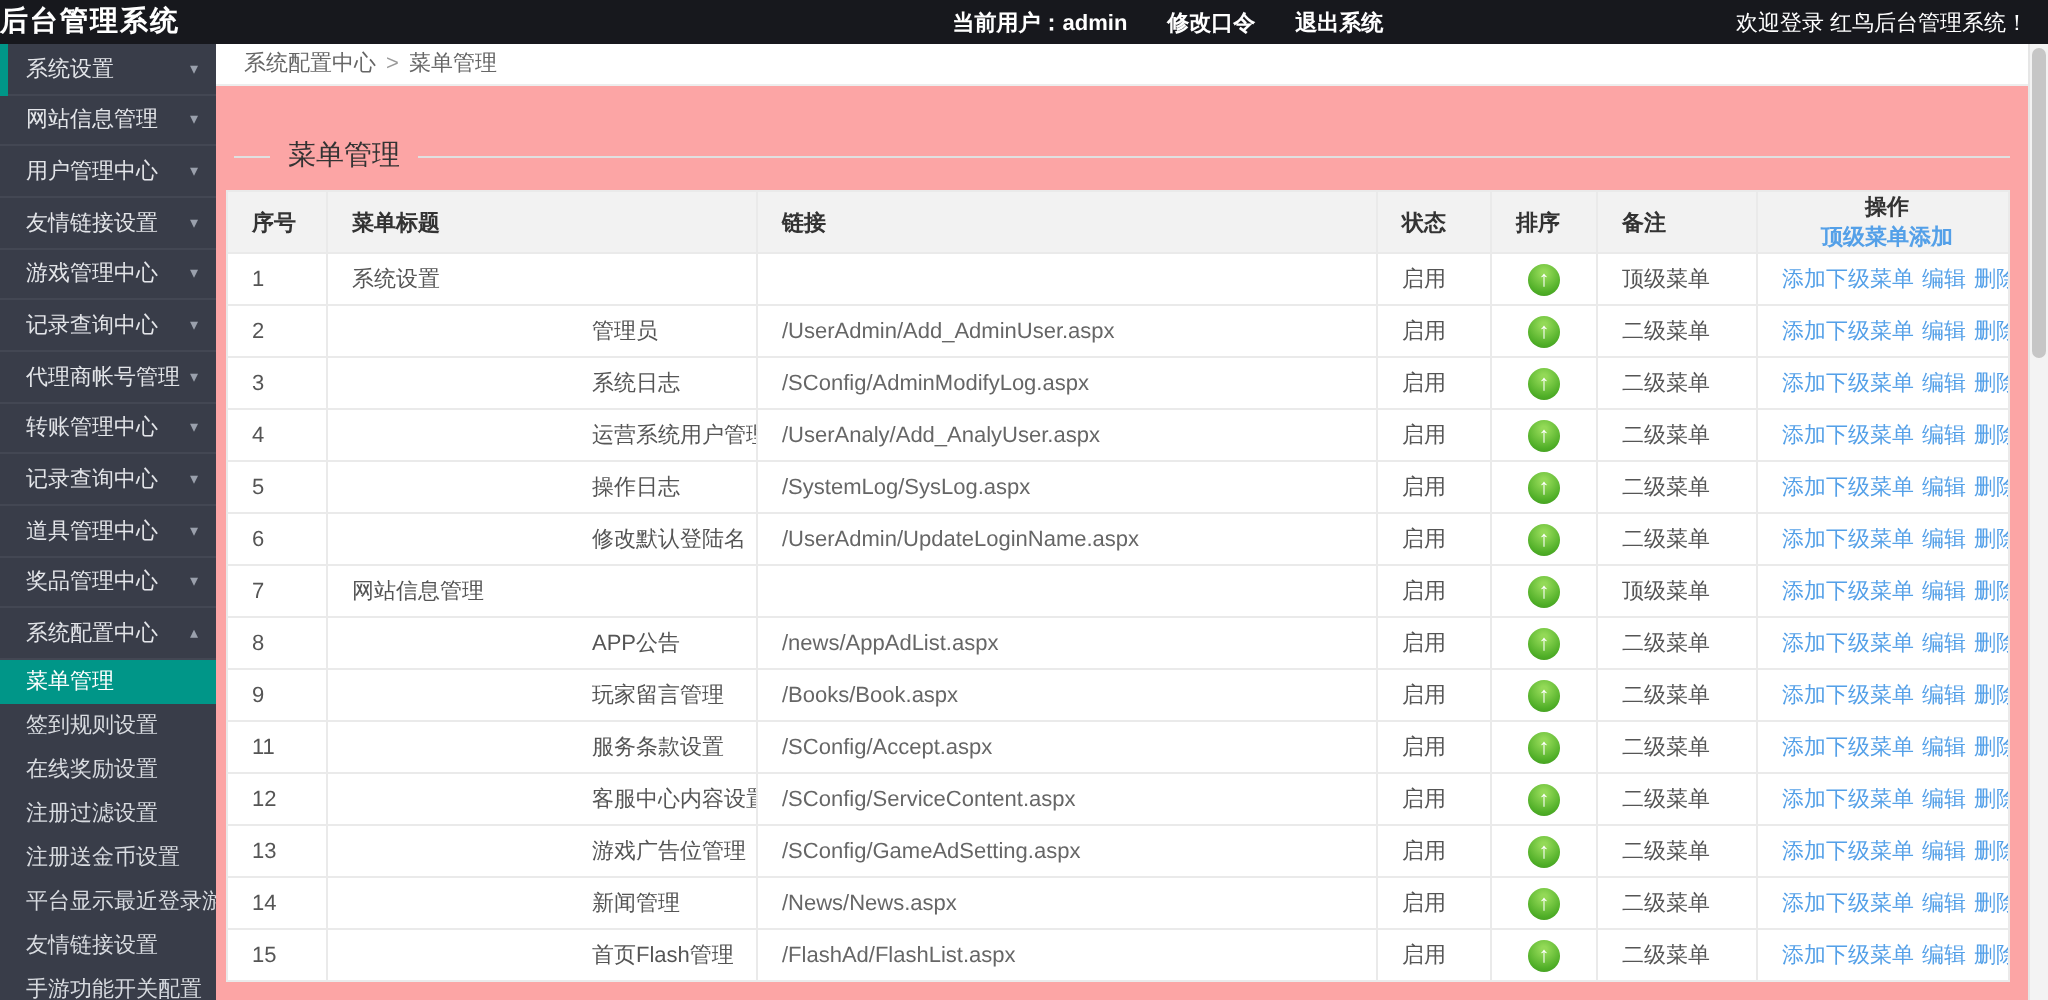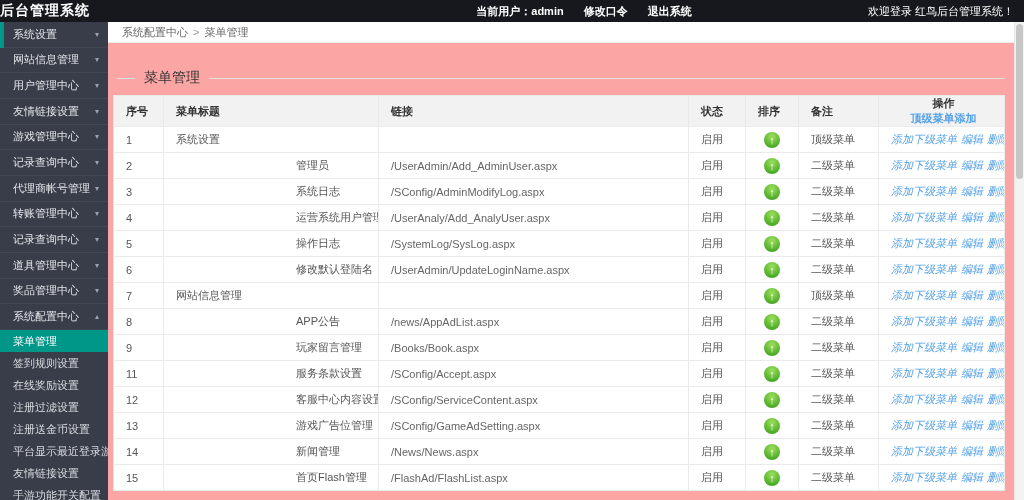--- a/index.html
+++ b/index.html
@@ -57,21 +57,21 @@
   td.link-cell { color:#666; }
   a.blue { color:#54a0e8; text-decoration:none; cursor:pointer; }
   .th-op { display:flex; justify-content:space-between; align-items:center; padding-right:8px;flex-direction:column; }
   .indent2 { padding-left:120px; display:inline-block;text-align:right; }
   .sort-btn {
     display:inline-block; width:16px; height:16px; border-radius:50%;
     background:radial-gradient(circle at 50% 28%, #93d957 10%, #4fae27 70%, #3b941c);
     color:#fff; text-align:center; line-height:16px; font-size:11px; font-weight:bold;
     cursor:pointer; margin-left:6px;
   }
-  .actions a { margin-right:4px;font-style:italic; }
+  .actions a { margin-right:4px; }
   
   .scrollbar {
     position:absolute; top:22px; right:0; width:10px; bottom:0;
     background:#f3f3f3; border-left:1px solid #e6e6e6;
   }
   .scrollbar .thumb {
     position:absolute; top:2px; left:1px; width:7px; height:155px;
     background:#c6c6c6; border-radius:4px;
   }
 </style>

